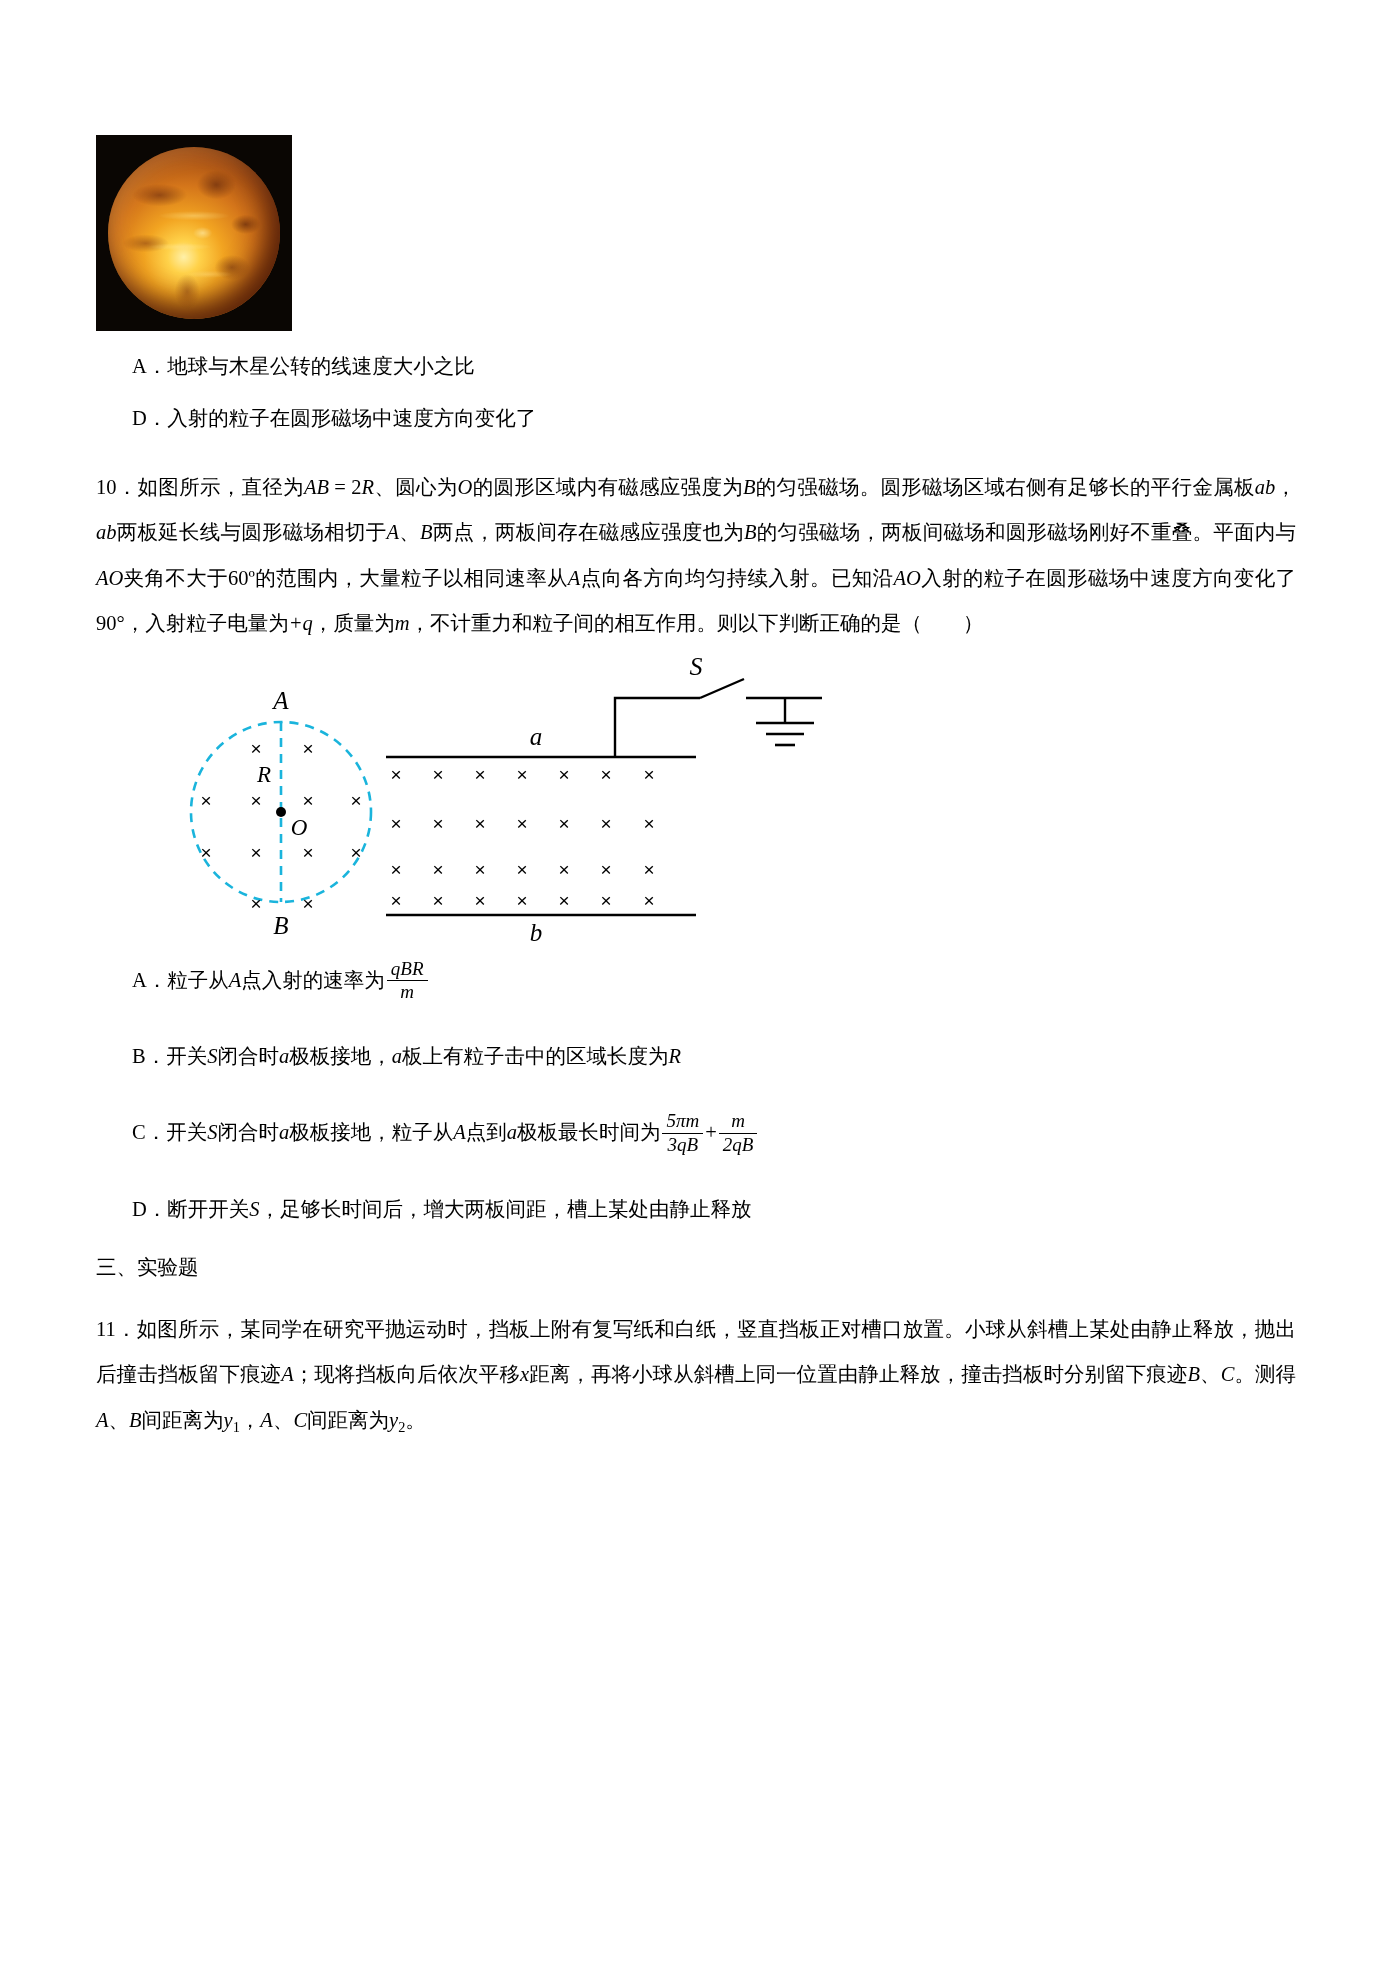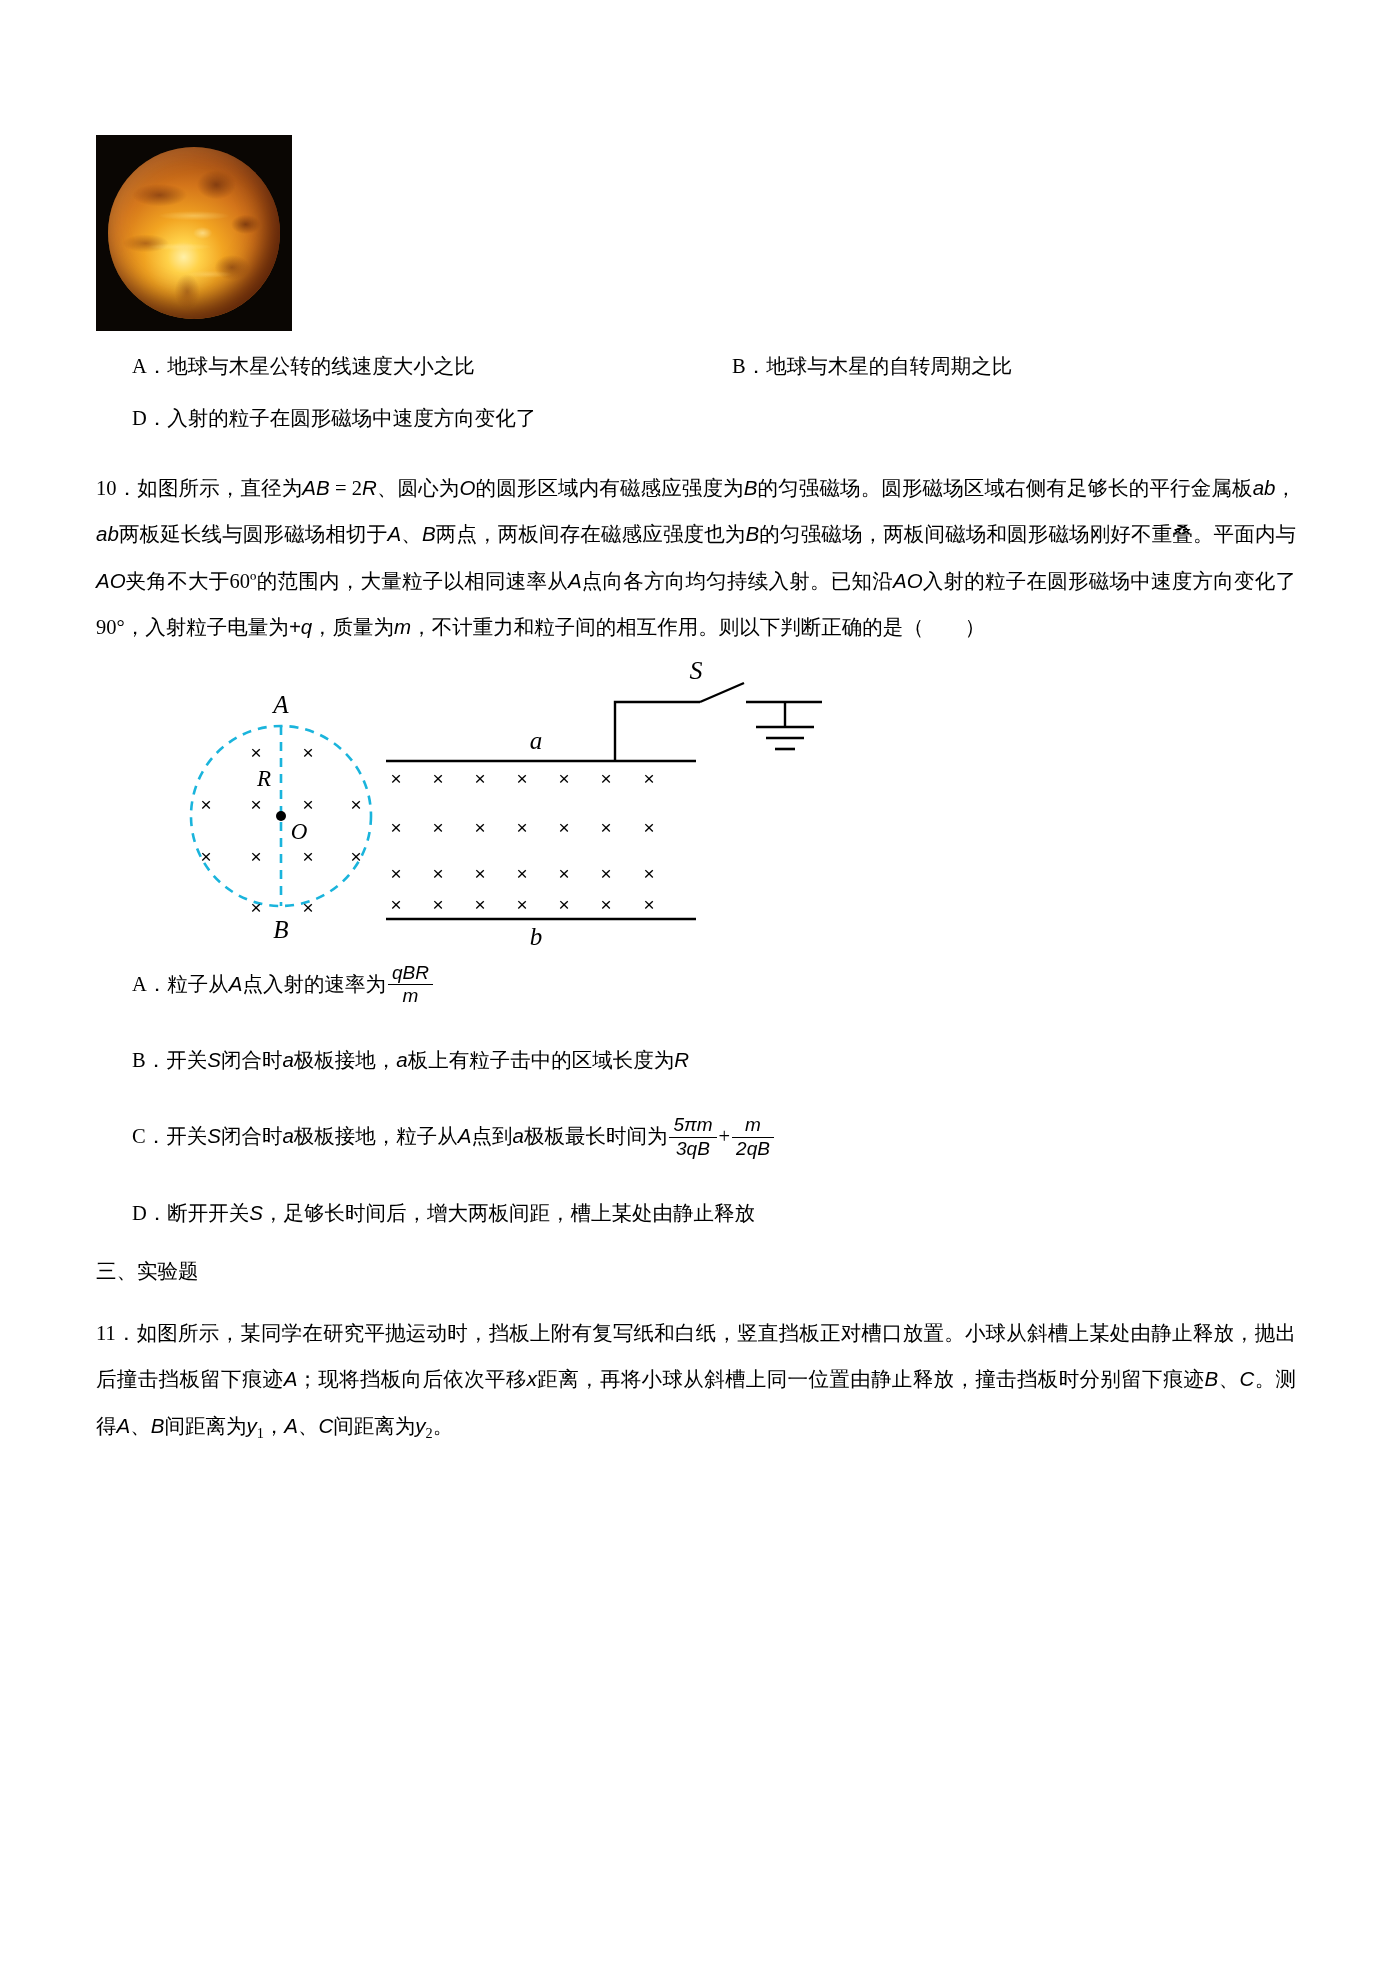--- a/index.html
+++ b/index.html
@@ -103,21 +103,21 @@
   }
   .q-opt.tall { margin-top: 38px; }
   .section-title {
     font-size: 20.5px;
     font-weight: normal;
     margin-top: 28px;
     font-family: "Liberation Sans", sans-serif;
   }
   .q11 { margin-top: 26px; }
 
-  i.mi { font-style: italic; font-family: Liberation Sans, sans-serif; }
+  i.mi { font-style: italic; font-family: Liberation Serif, serif; }
 
   
   .frac {
     display: inline-block;
     vertical-align: -0.62em;
     text-align: center;
     font-size: 19px;
     line-height: 1.18;
     margin: 0 2px;
   }
@@ -139,21 +139,20 @@
 
 <div class="page">
   <div class="content">
 
     <div class="planet-figure">
       <div class="planet-disc"></div>
     </div>
 
     <div class="opt-row">
       <div class="col">A．地球与木星公转的线速度大小之比</div>
-      <div class="col">B．地球与木星的自转周期之比</div>
     </div>
 
     <div class="opt-row">
       <div class="col">D．入射的粒子在圆形磁场中速度方向变化了</div>
     </div>
 
     <div class="para first">
       <span>10．如图所示，直径为</span><i class="mi">AB</i><span> = 2</span><i class="mi">R</i><span>、圆心为</span><i class="mi">O</i><span>的圆形区域内有磁感应强度为</span><i class="mi">B</i><span>的匀强磁场。圆形磁场区域右侧</span><span>有足够长的平行金属板</span><i class="mi">ab</i><span>，</span><i class="mi">ab</i><span>两板延长线与圆形磁场相切于</span><i class="mi">A</i><span>、</span><i class="mi">B</i><span>两点，两板间存在磁感应强度也为</span><i class="mi">B</i><span>的匀</span><span>强磁场，两板间磁场和圆形磁场刚好不重叠。平面内与</span><i class="mi">AO</i><span>夹角不大于</span><span>60º</span><span>的范围内，大量粒子以相同速率</span><span>从</span><i class="mi">A</i><span>点向各方向均匀持续入射。已知沿</span><i class="mi">AO</i><span>入射的粒子在圆形磁场中速度方向变化了</span><span>90°</span><span>，入射粒子电量为</span><i class="mi">+q</i><span>，质量为</span><i class="mi">m</i><span>，不计重力和粒子间的相互作用。则以下判断正确的是（　　）</span>
     </div>
 

